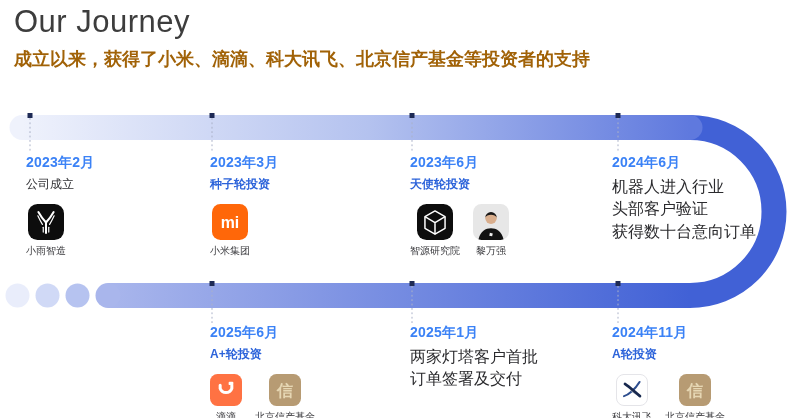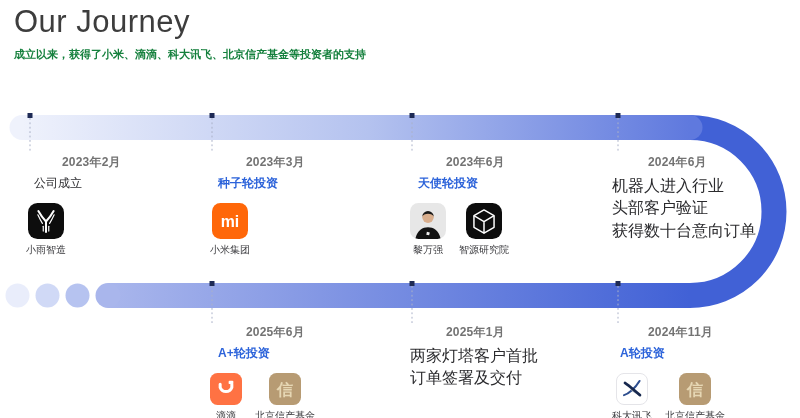--- a/index.html
+++ b/index.html
@@ -1,24 +1,24 @@
 <!DOCTYPE html>
 <html style="--accent: #2c63da;"><head>
 <meta charset="utf-8">
 <style>
   html,body{margin:0;padding:0;background:#fff;}
   body{width:800px;height:418px;overflow:hidden;font-family:"Liberation Sans","DejaVu Sans",sans-serif;}
   #stage{position:relative;width:800px;height:298px;background:#fff;padding-left:48px;}
   #bg{position:absolute;left:0;top:0;}
   .hdr{position:absolute;left:14px;top:4px;}
   .title{font-size:31px;font-weight:300;color:#3d3d3d;letter-spacing:.5px;}
-  .subtitle{margin-top:7px;font-size:11px;font-weight:600;color:#15803d;}
+  .subtitle{margin-top:7px;font-size:18px;font-weight:600;color:#a16207;}
   .col{position:absolute;display:flex;flex-direction:column;align-items:flex-start;}
-  .date{font-size:12px;font-weight:700;color:#737373;margin-bottom:4px;white-space:nowrap;letter-spacing:.2px;margin-left:36px;}
-  .label{font-size:12px;color:#2d2d30;font-weight:500;white-space:nowrap;margin-left:8px;}
+  .date{font-size:14px;font-weight:700;color:#3b82f6;margin-bottom:4px;white-space:nowrap;letter-spacing:.2px;}
+  .label{font-size:12px;color:#2d2d30;font-weight:500;white-space:nowrap;}
   .label.accent{color:var(--accent);font-weight:600;}
   .line{font-size:16px;color:#2b2b2e;font-weight:500;line-height:1.4;white-space:nowrap;}
   .logos{display:flex;gap:13px;margin-top:11px;}
   .logo-item{display:flex;flex-direction:column;align-items:center;gap:4px;}
   .logo-ic{width:36px;height:36px;}
   .bottom .logo-ic{width:32px;height:32px;}
   .logo-ic svg{display:block;width:100%;height:100%;}
   .logo-label{font-size:10px;color:#37373b;white-space:nowrap;}
 </style>
 </head>
@@ -115,48 +115,48 @@
           </div>
         </div>
       </div>
       <div class="col top" style="left: 410px; top: 154px;">
         <div class="date">2023年6月</div>
         <div class="label accent">天使轮投资</div>
         <div class="logos">
           <div class="logo-item">
             <div class="logo-ic">
               <svg viewBox="0 0 34 34">
+                <rect width="34" height="34" rx="9" fill="#0d0d0d"></rect>
+                <g stroke="#fff" stroke-width="1.4" fill="none" stroke-linejoin="round">
+                  <polygon points="17,6.5 26.5,12 26.5,23 17,28.5 7.5,23 7.5,12"></polygon>
+                  <path d="M7.5 12 L17 17.5 L26.5 12 M17 17.5 V28.5"></path>
+                </g>
+              </svg>
+            </div>
+            <div class="logo-label">智源研究院</div>
+          </div>
+          <div class="logo-item">
+            <div class="logo-ic">
+              <svg viewBox="0 0 34 34">
                 <defs>
                   <clipPath id="lwc">
                     <rect width="34" height="34" rx="8"></rect>
                   </clipPath>
                 </defs>
                 <rect width="34" height="34" rx="8" fill="#e7e7e7"></rect>
                 <g clip-path="url(#lwc)">
                   <circle cx="17" cy="13.5" r="5.4" fill="#d9ae8d"></circle>
                   <path d="M11.6 13 A5.4 5.4 0 0 1 22.4 13 C21.4 9.2 12.6 9.2 11.6 13 Z" fill="#191919"></path>
                   <path d="M5 34 C7 25.5 12 23 17 23 C22 23 27 25.5 29 34 Z" fill="#121212"></path>
                   <rect x="15.6" y="27.5" width="2.8" height="2.8" fill="#efefef" transform="rotate(12 17 29)"></rect>
                 </g>
               </svg>
             </div>
             <div class="logo-label">黎万强</div>
           </div>
-          <div class="logo-item">
-            <div class="logo-ic">
-              <svg viewBox="0 0 34 34">
-                <rect width="34" height="34" rx="9" fill="#0d0d0d"></rect>
-                <g stroke="#fff" stroke-width="1.4" fill="none" stroke-linejoin="round">
-                  <polygon points="17,6.5 26.5,12 26.5,23 17,28.5 7.5,23 7.5,12"></polygon>
-                  <path d="M7.5 12 L17 17.5 L26.5 12 M17 17.5 V28.5"></path>
-                </g>
-              </svg>
-            </div>
-            <div class="logo-label">智源研究院</div>
-          </div>
         </div>
       </div>
       <div class="col top" style="left: 612px; top: 154px;">
         <div class="date">2024年6月</div>
         <div class="line">机器人进入行业</div>
         <div class="line">头部客户验证</div>
         <div class="line">获得数十台意向订单</div>
       </div>
       <div class="col bottom" style="left: 210px; top: 324px;">
         <div class="date">2025年6月</div>

